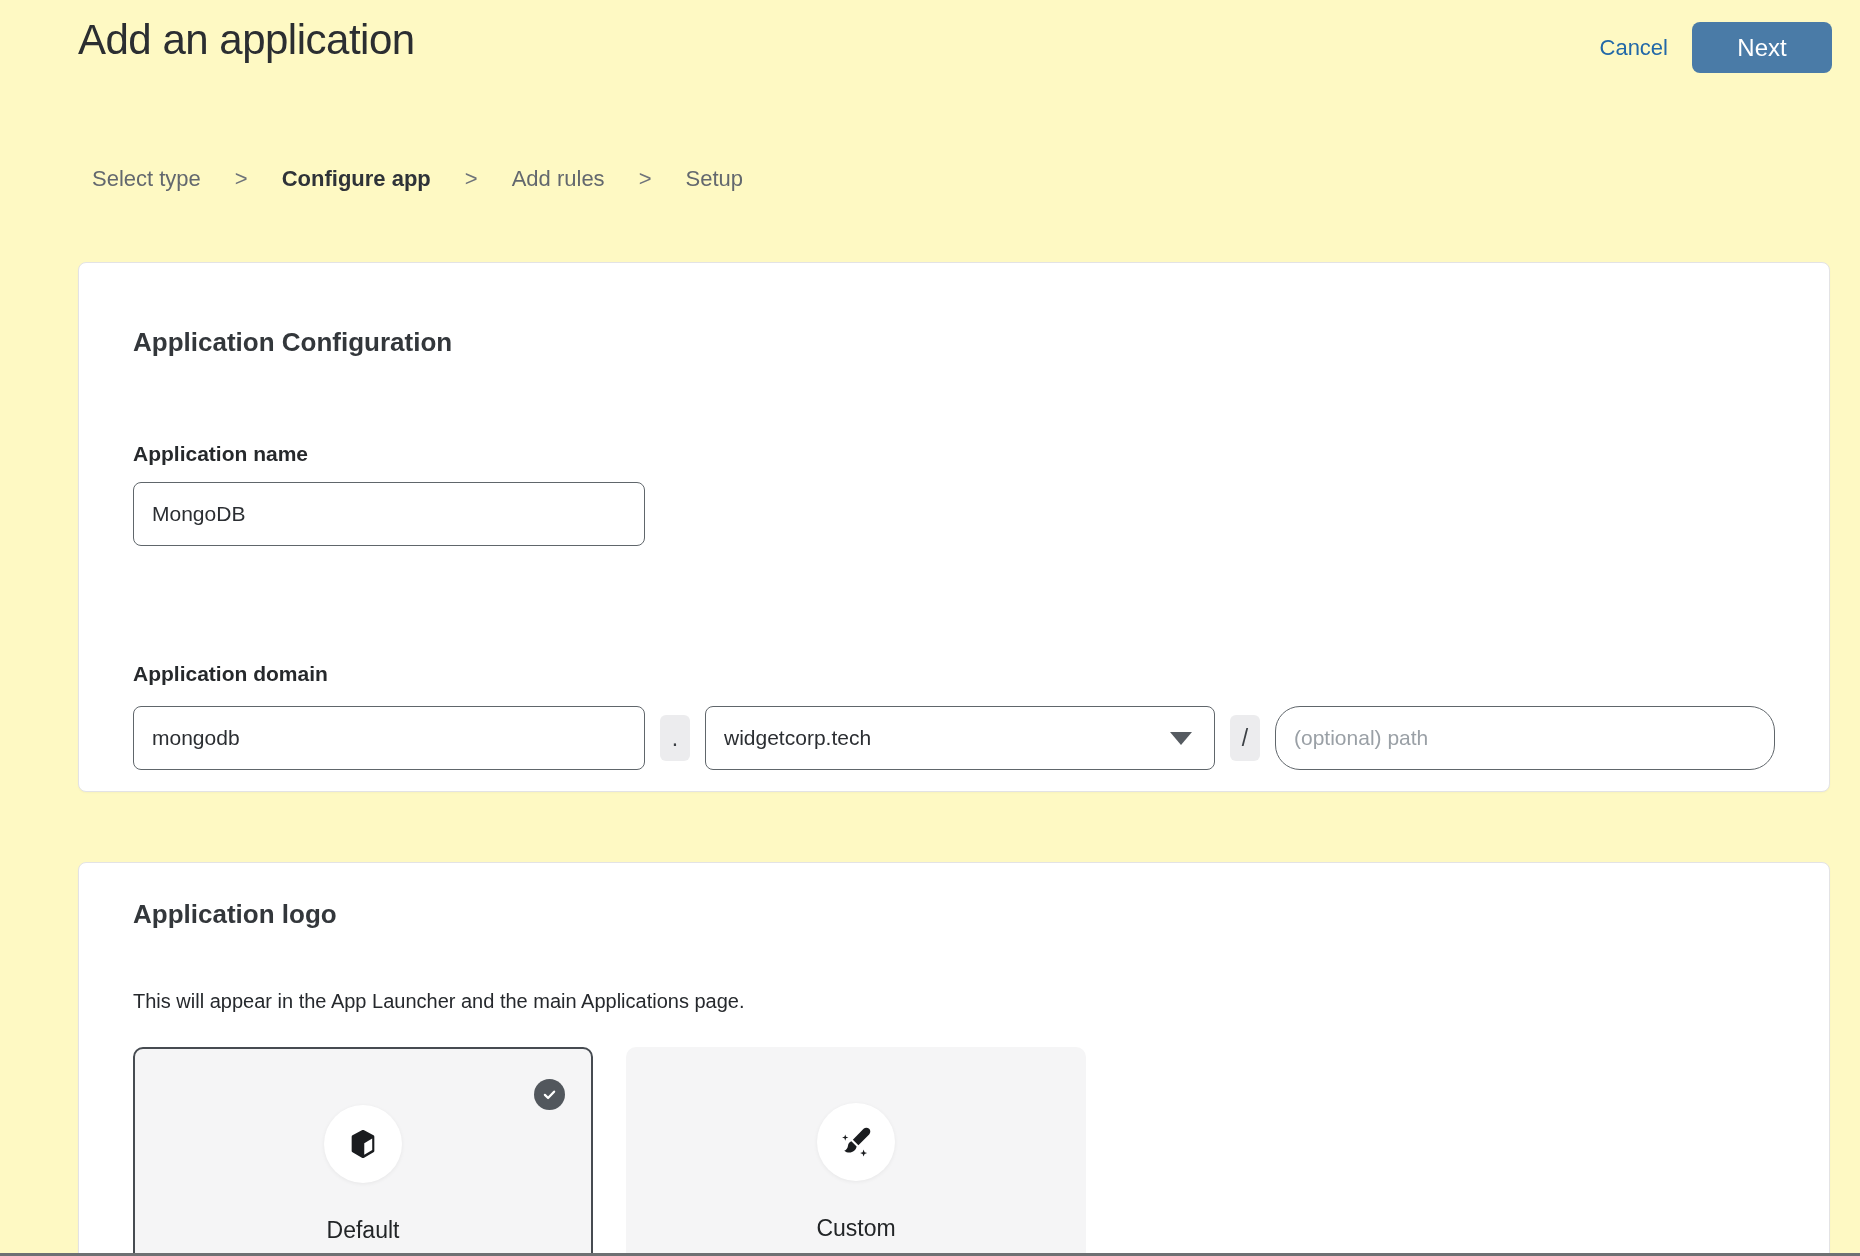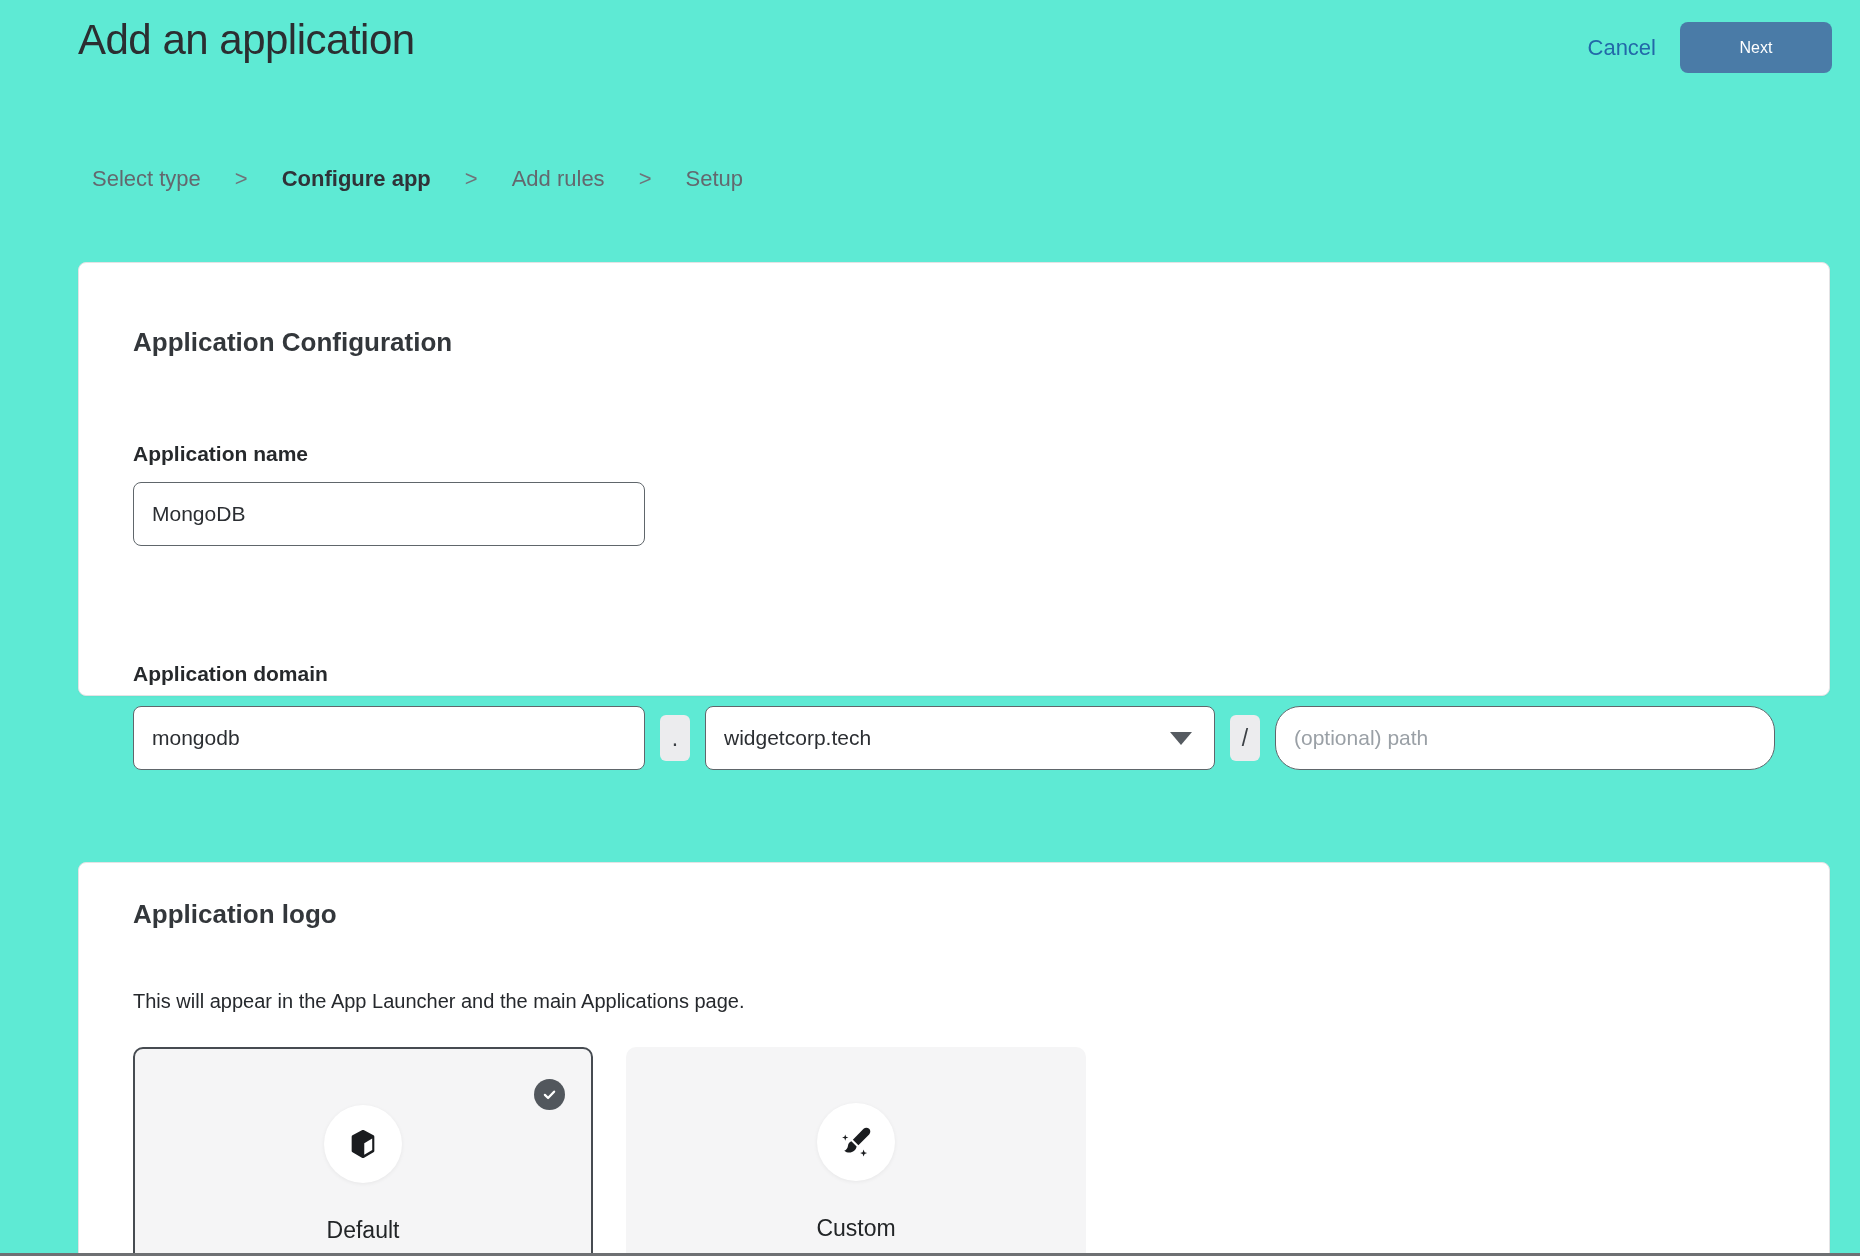--- a/index.html
+++ b/index.html
@@ -1,21 +1,21 @@
 <!DOCTYPE html>
 <html><head>
 <meta charset="utf-8">
 <style>
   html, body { margin: 0; padding: 0; }
   .page {
     position: relative;
     width: 1860px;
     height: 1256px;
     overflow: hidden;
-    background: #5eead4;
+    background: #fef9c3;
     font-family: "Liberation Sans", sans-serif;
     color: #2b2e32;
   }
 
   
   .page-title {
     position: absolute;
     left: 78px;
     top: 16px;
     font-size: 42px;
@@ -30,27 +30,27 @@
     display: flex;
     align-items: center;
     gap: 24px;
   }
   .cancel-link {
     font-size: 22px;
     color: #2268a8;
     cursor: pointer;
   }
   .next-button {
-    width: 152px;
+    width: 140px;
     height: 51px;
     background: #4a7ba7;
     color: #ffffff;
     border: none;
     border-radius: 8px;
-    font-size: 16px;
+    font-size: 24px;
     font-family: "Liberation Sans", sans-serif;
     display: flex;
     align-items: center;
     justify-content: center;
     cursor: pointer;
   }
 
   
   .breadcrumb {
     position: absolute;
@@ -70,21 +70,21 @@
     position: absolute;
     left: 78px;
     width: 1752px;
     background: #ffffff;
     border: 1px solid #e3e3e5;
     border-radius: 8px;
     box-shadow: 0 1px 2px rgba(0,0,0,0.03);
     box-sizing: border-box;
     padding: 0 54px;
   }
-  .card-config { top: 262px; height: 434px; }
+  .card-config { top: 262px; height: 530px; }
   .card-logo   { top: 862px; height: 500px; }
 
   .card-heading {
     margin-top: 64px;
     font-size: 26px;
     font-weight: 700;
     color: #33373b;
   }
   .card-logo .card-heading { margin-top: 36px; }
 

